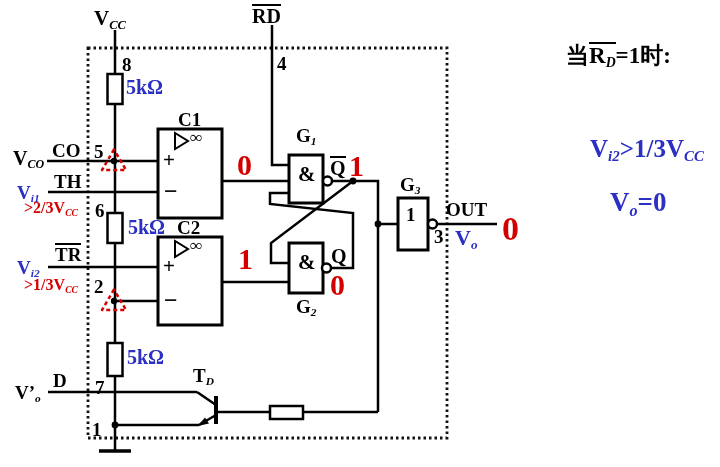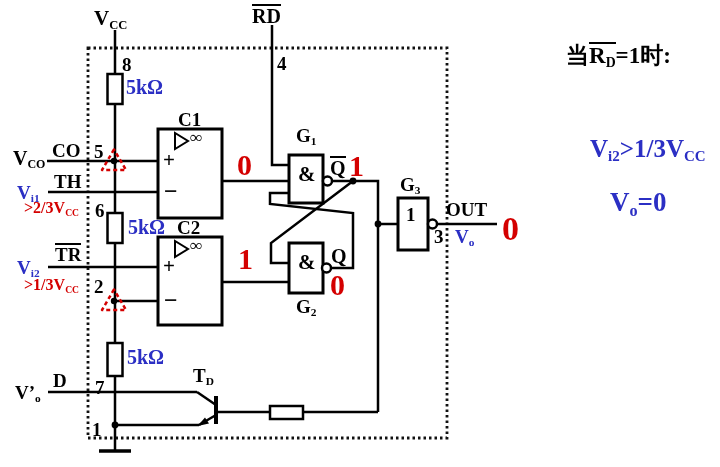--- a/index.html
+++ b/index.html
@@ -4,21 +4,21 @@
 <style>
   html,body{margin:0;padding:0;background:#fff;}
   .stage{position:relative;width:720px;height:467px;background:#ffffff;overflow:hidden;
          font-family:"Liberation Serif","DejaVu Serif",serif;}
   svg{position:absolute;left:0;top:0;}
   .lbl{position:absolute;font-family:"Liberation Serif","DejaVu Serif",serif;
        font-weight:bold;color:#000;line-height:1;white-space:nowrap;}
   .blue{color:#2b2fc4;}
   .red{color:#d40000;}
   .gray{color:#d4d4d4;font-family:"Liberation Sans","DejaVu Sans",sans-serif;font-weight:bold;}
-  .sub{font-size:0.60em;position:relative;top:0.28em;}
+  .sub{font-size:0.60em;position:relative;top:0.28em;font-style:italic;}
   .ol{display:inline-block;border-top:2.5px solid currentColor;line-height:1.02;}
 </style>
 </head>
 <body>
 
 <div class="stage">
 
   <svg width="720" height="467" viewBox="0 0 720 467">
 
     <rect x="88" y="48" width="359" height="390" fill="none" stroke="#111" stroke-width="2.8" stroke-dasharray="2.5 3"></rect>
@@ -111,21 +111,21 @@
 
   <div class="lbl" style="left:296px;top:297px;font-size:19px"><span>G</span><span class="sub">2</span></div>
   <div class="lbl" style="left:298px;top:252px;font-size:21px">&amp;</div>
   <div class="lbl" style="left:331px;top:246px;font-size:20px">Q</div>
 
   <div class="lbl" style="left:400px;top:175px;font-size:19px"><span>G</span><span class="sub">3</span></div>
   <div class="lbl" style="left:406px;top:205px;font-size:19px">1</div>
 
   <div class="lbl" style="left:446px;top:200px;font-size:19px">OUT</div>
   <div class="lbl" style="left:434px;top:227px;font-size:19px">3</div>
-  <div class="lbl blue" style="left:455px;top:227px;font-size:19px"><span>V</span><span class="sub">o</span></div>
+  <div class="lbl blue" style="left:455px;top:227px;font-size:22px"><span>V</span><span class="sub">o</span></div>
 
   <div class="lbl" style="left:193px;top:366px;font-size:19px"><span>T</span><span class="sub">D</span></div>
 
   <div class="lbl red" style="left:237px;top:150px;font-size:30px">0</div>
   <div class="lbl red" style="left:238px;top:244px;font-size:30px">1</div>
   <div class="lbl red" style="left:349px;top:151px;font-size:30px">1</div>
   <div class="lbl red" style="left:330px;top:270px;font-size:30px">0</div>
   <div class="lbl red" style="left:502px;top:212px;font-size:34px">0</div>
 
   <div class="lbl" style="left:566px;top:42px;font-size:23px"><span>当</span><span class="ol"><span>R</span><span class="sub">D</span></span><span>=1时:</span></div>

